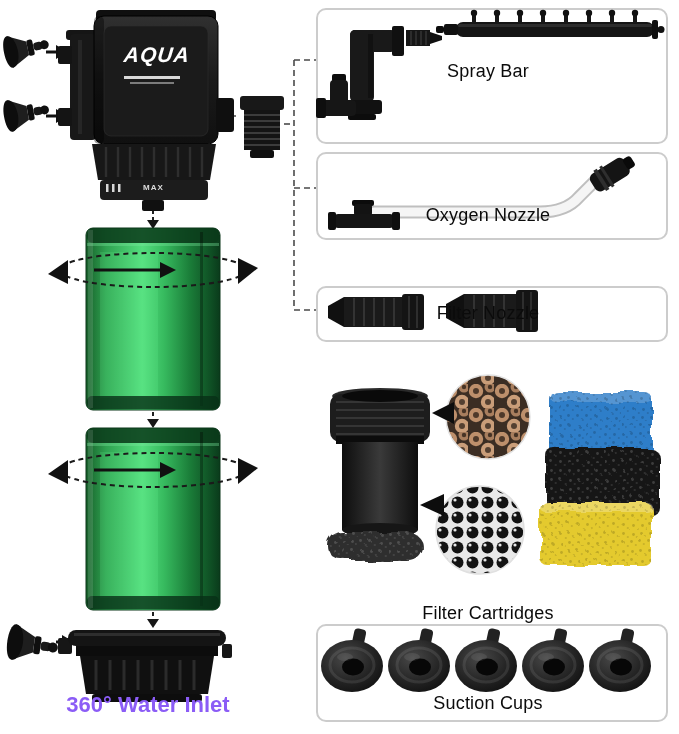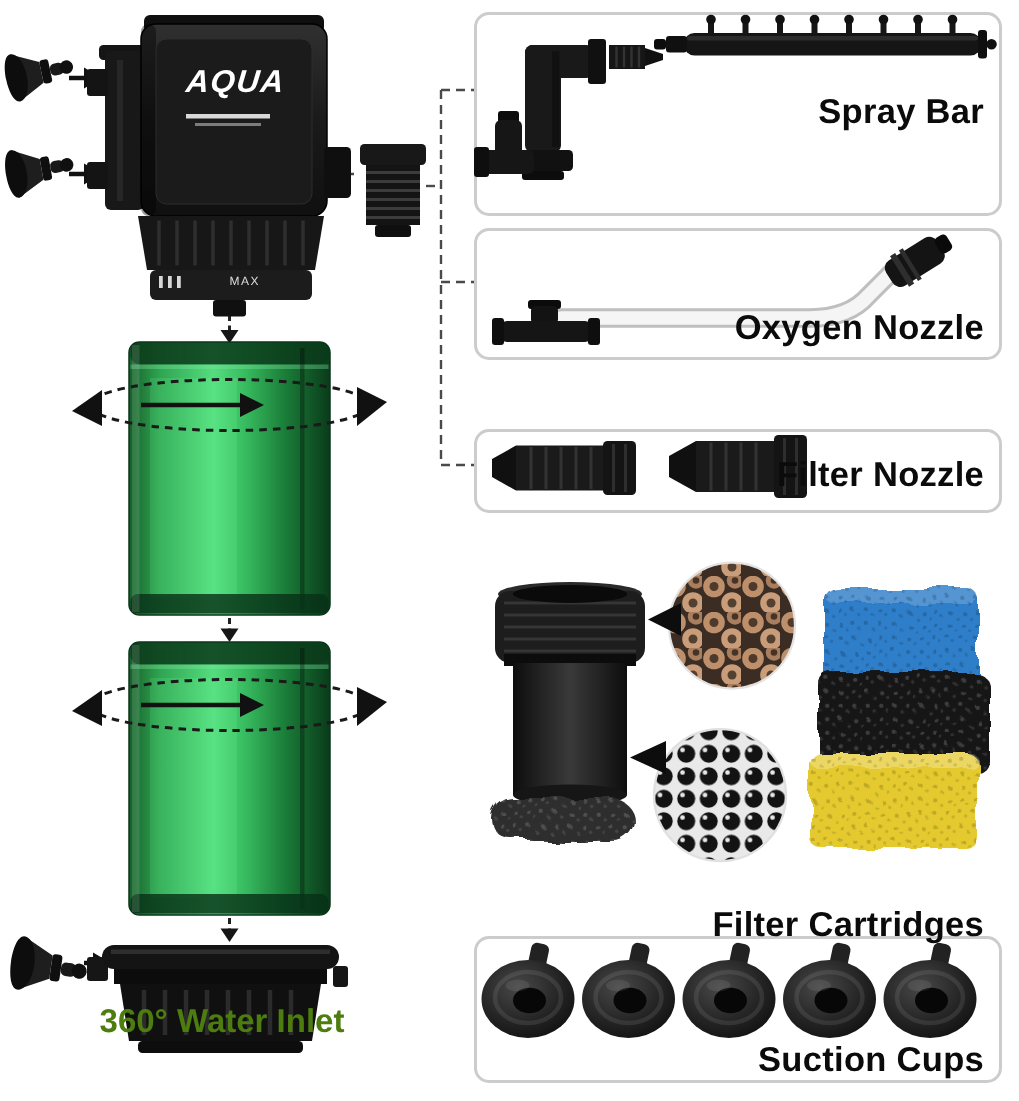--- a/index.html
+++ b/index.html
@@ -12,41 +12,41 @@
   .callout-box {
     position:absolute; box-sizing:border-box;
     border:2px solid #cccccc; border-radius:10px; background:transparent;
   }
   .box-spray    { left:316px; top:8px;   width:352px; height:136px; }
   .box-oxygen   { left:316px; top:152px; width:352px; height:88px;  }
   .box-round    { left:316px; top:286px; width:352px; height:56px;  }
   .box-cups     { left:316px; top:624px; width:352px; height:98px;  }
 
   .lbl {
-    position:absolute; left:320px; width:336px; text-align:right;
-    font-weight:bold; font-size:23px; color:#0b0b0b; letter-spacing:0.2px;
+    position:absolute; left:320px; width:336px; text-align:center;
+    font-weight:normal; font-size:18px; color:#0b0b0b; letter-spacing:0.2px;
   }
   .lbl-spray    { top:61px;  }
   .lbl-oxygen   { top:205px; }
   .lbl-round    { top:303px; }
   .lbl-cart     { top:571px;margin-top:32px; }
   .lbl-cups     { top:693px; }
 
   .inlet-label {
-    position:absolute; left:28px; top:668px; width:240px; text-align:center;
-    font-weight:bold; font-size:22px; color:#4d7c0f;
+    position:absolute; left:28px; top:692px; width:240px; text-align:center;
+    font-weight:bold; font-size:22px; color:#8b5cf6;
   }
   .brand {
     position:absolute; left:102px; top:43px; width:110px; text-align:center;
     color:#ffffff; font-style:italic; font-weight:800; font-size:21px;
     letter-spacing:1px; transform:skewX(-6deg);
   }
   .pump-mark {
-    position:absolute; left:126px; top:183px; color:#dcdcdc;
-    font-weight:normal; font-size:8px; letter-spacing:1px;padding-left:27px;
+    position:absolute; left:116px; top:183px; color:#dcdcdc;
+    font-weight:bold; font-size:8px; letter-spacing:1px;padding-left:27px;
   }
 </style>
 </head>
 <body>
 
 <div class="stage">
 
   <div class="callout-box box-spray"></div>
   <div class="callout-box box-oxygen"></div>
   <div class="callout-box box-round"></div>

